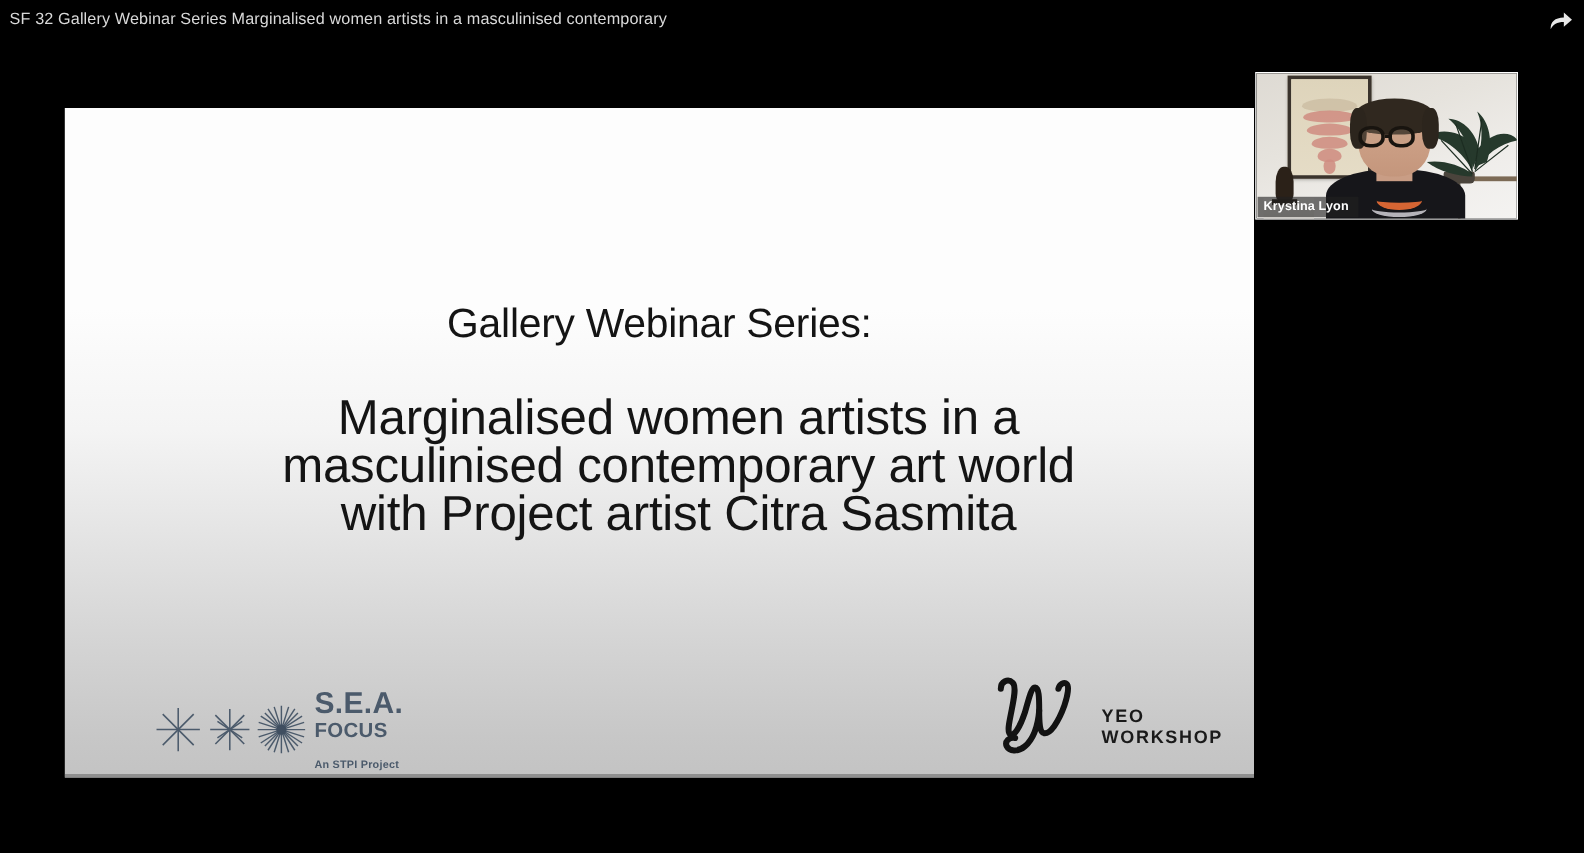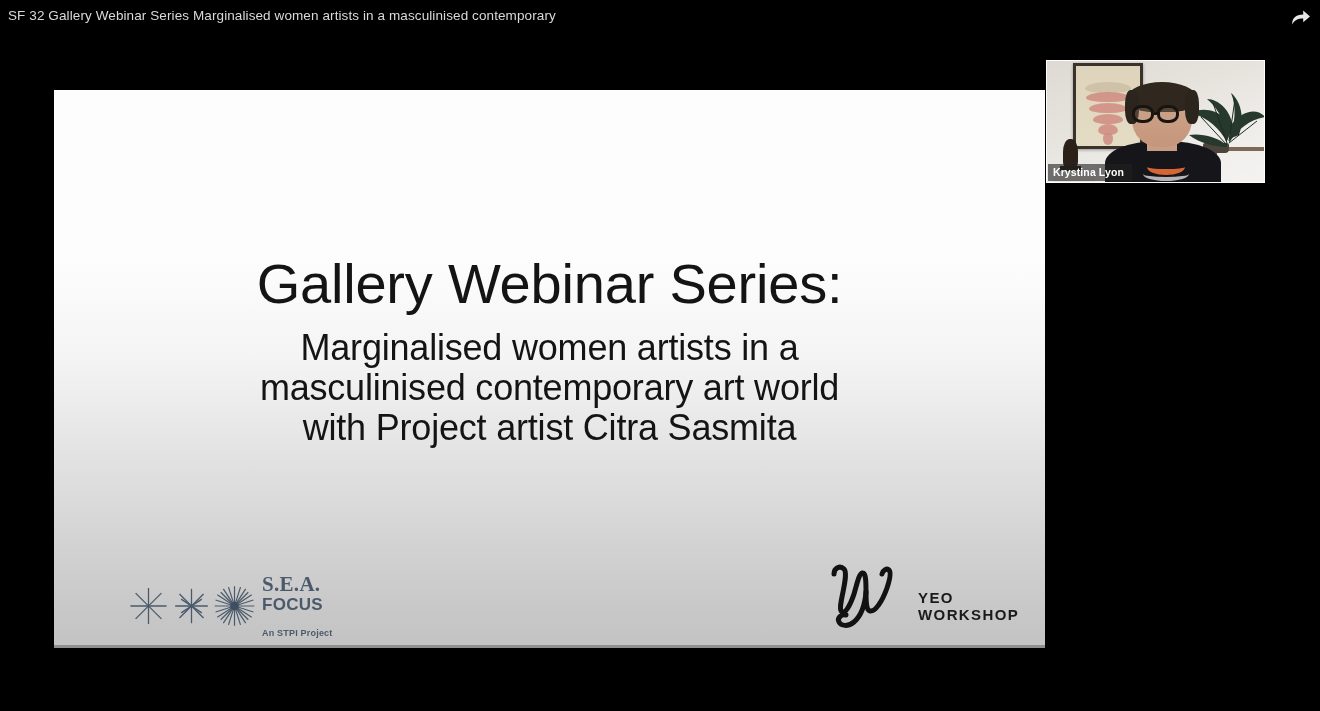--- a/index.html
+++ b/index.html
@@ -38,44 +38,44 @@
   }
   #slide-bottom-edge {
     position:absolute; left:0; bottom:0; width:100%; height:3px;
     background:#8f8f8f;
   }
 
   #slide-title {
     position:absolute; left:0; top:161px; width:100%;
     text-align:center;
     font-family:"Liberation Sans", sans-serif;
-    font-size:56px; font-weight:300; color:#141414;
+    font-size:34px; font-weight:300; color:#141414;
     letter-spacing:-0.2px;
   }
   #slide-subtitle {
-    position:absolute; left:0; top:238px; width:100%;
+    position:absolute; left:16px; top:238px; width:100%;
     text-align:center;
-    font-size:36px; font-weight:300; color:#141414;
+    font-size:41px; font-weight:300; color:#141414;
     line-height:40px; letter-spacing:-0.2px;
   }
   #slide-subtitle .line { display:block; white-space:nowrap; }
   #slide-subtitle .artist { font-weight:500; }
 
   
   #sea-focus-logo {
     position:absolute; left:73px; top:484px;
     display:flex; align-items:center; gap:0px;
   }
   .burst { width:43px; height:50px; }
   #sea-focus-text {
     margin-left:6px;
     color:#4b5a6b;
     line-height:1.0;
   }
-  #sea-line1 { font-size:21px; font-weight:700; letter-spacing:0.3px;font-family:Liberation Serif, serif; }
+  #sea-line1 { font-size:25px; font-weight:700; letter-spacing:0.3px; }
   #sea-line2 { font-size:17px; font-weight:700; letter-spacing:0.3px; margin-top:1px; }
   #sea-line3 { font-size:9px; font-weight:700; letter-spacing:0.2px; margin-top:16px; }
 
   #yeo-logo {
     position:absolute; left:772px; top:470px;
     display:flex; align-items:center;
   }
   #yeo-mark { width:78px; height:72px; }
   #yeo-name {
     margin-left:14px; margin-top:20px;

